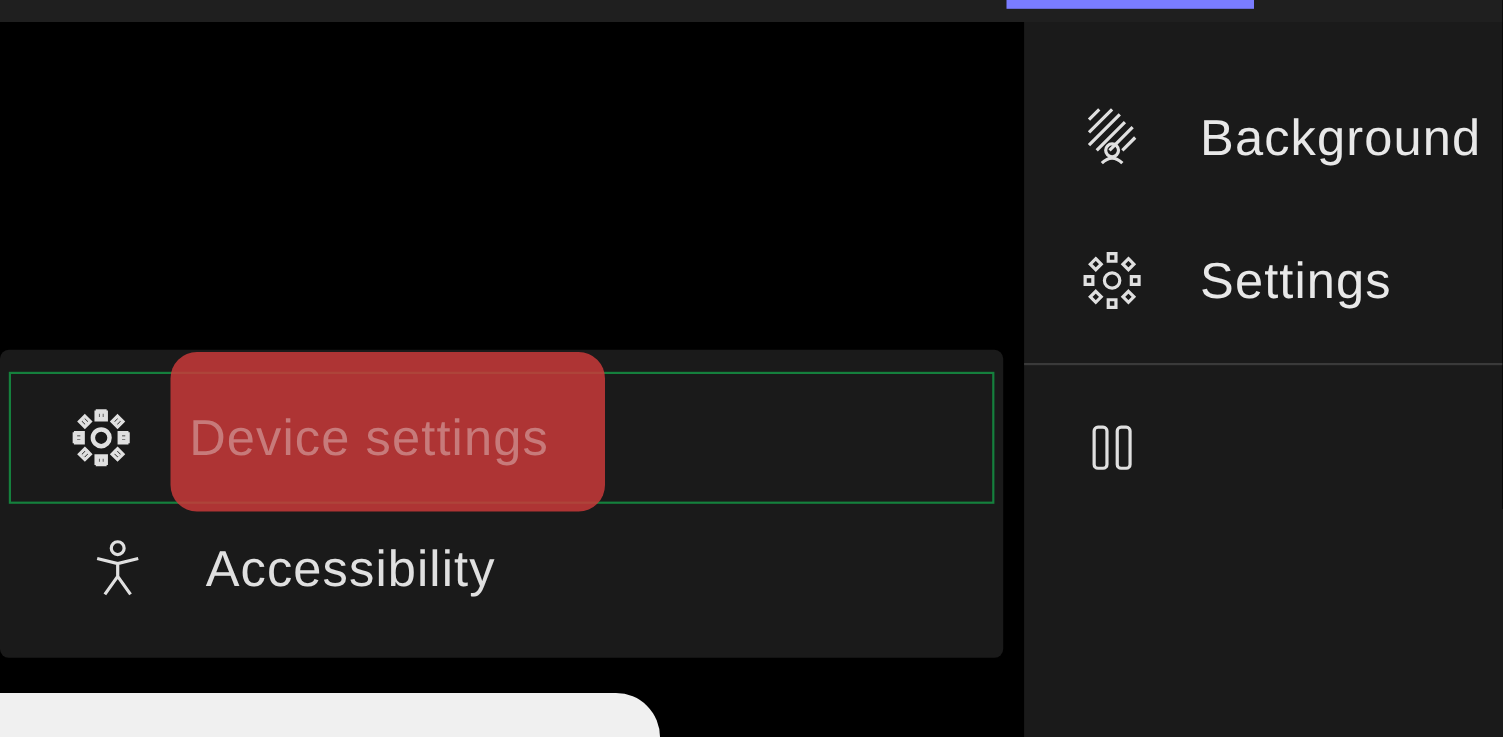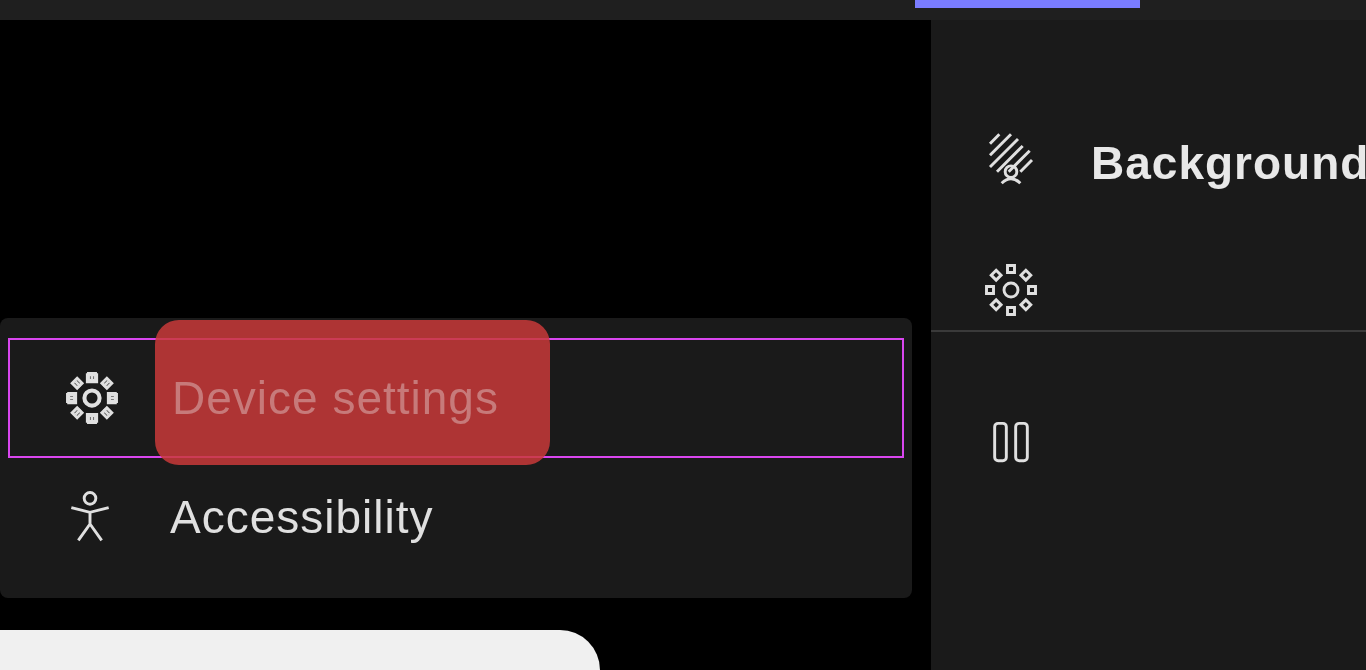--- a/index.html
+++ b/index.html
@@ -37,28 +37,28 @@
       left: 0;
       width: 912px;
       height: 280px;
       background: #1a1a1a;
       border-radius: 8px;
     }
     .submenu-item {
       display: flex;
       align-items: center;
       height: 118px;
-      padding-left: 60px;
+      padding-left: 77px;
       color: #e0e0e0;
       font-size: 46px;
       font-weight: 400;
       cursor: pointer;
     }
     .submenu-item.highlighted {
-      border: 2px solid #d946ef;
+      border: 2px solid #15803d;
       margin: 20px 8px 0 8px;
       height: 120px;
       padding-left: 52px;
       position: relative;
     }
     .submenu-item-icon {
       width: 60px;
       height: 60px;
       display: flex;
       align-items: center;
@@ -91,26 +91,26 @@
     .right-panel {
       position: absolute;
       top: 20px;
       right: 0;
       width: 435px;
       height: 650px;
       background: #1a1a1a;
     }
     .right-menu-item {
       display: flex;
-      align-items: flex-end;
+      align-items: center;
       height: 130px;
       padding-left: 50px;
       color: #e8e8e8;
       font-size: 46px;
-      font-weight: 700;
+      font-weight: 400;
       cursor: pointer;
       overflow: hidden;
       white-space: nowrap;
     }
     .right-menu-item-icon {
       width: 60px;
       height: 60px;
       display: flex;
       align-items: center;
       justify-content: center;
@@ -189,20 +189,21 @@
       <span class="right-menu-item-label">Background</span>
     </div>
     <div class="right-menu-item">
       <span class="right-menu-item-icon">
         <svg viewBox="0 0 48 48" width="56" height="56">
           <circle cx="24" cy="24" r="6"></circle>
           <path d="M21 3 h6 v6 h-6z M21 39 h6 v6 h-6z M3 21 h6 v6 h-6z M39 21 h6 v6 h-6z" transform="rotate(0 24 24)"></path>
           <path d="M21 3 h6 v6 h-6z M21 39 h6 v6 h-6z M3 21 h6 v6 h-6z M39 21 h6 v6 h-6z" transform="rotate(45 24 24)"></path>
         </svg>
       </span>
+      <span class="right-menu-item-label">Settings</span>
     </div>
   </div>
   <div class="separator"></div>
   <div class="right-menu-group-2">
     <div class="right-menu-item">
       <span class="right-menu-item-icon">
         <svg viewBox="0 0 48 48" width="56" height="56">
           <rect x="10" y="8" width="10" height="32" rx="3"></rect>
           <rect x="28" y="8" width="10" height="32" rx="3"></rect>
         </svg>

